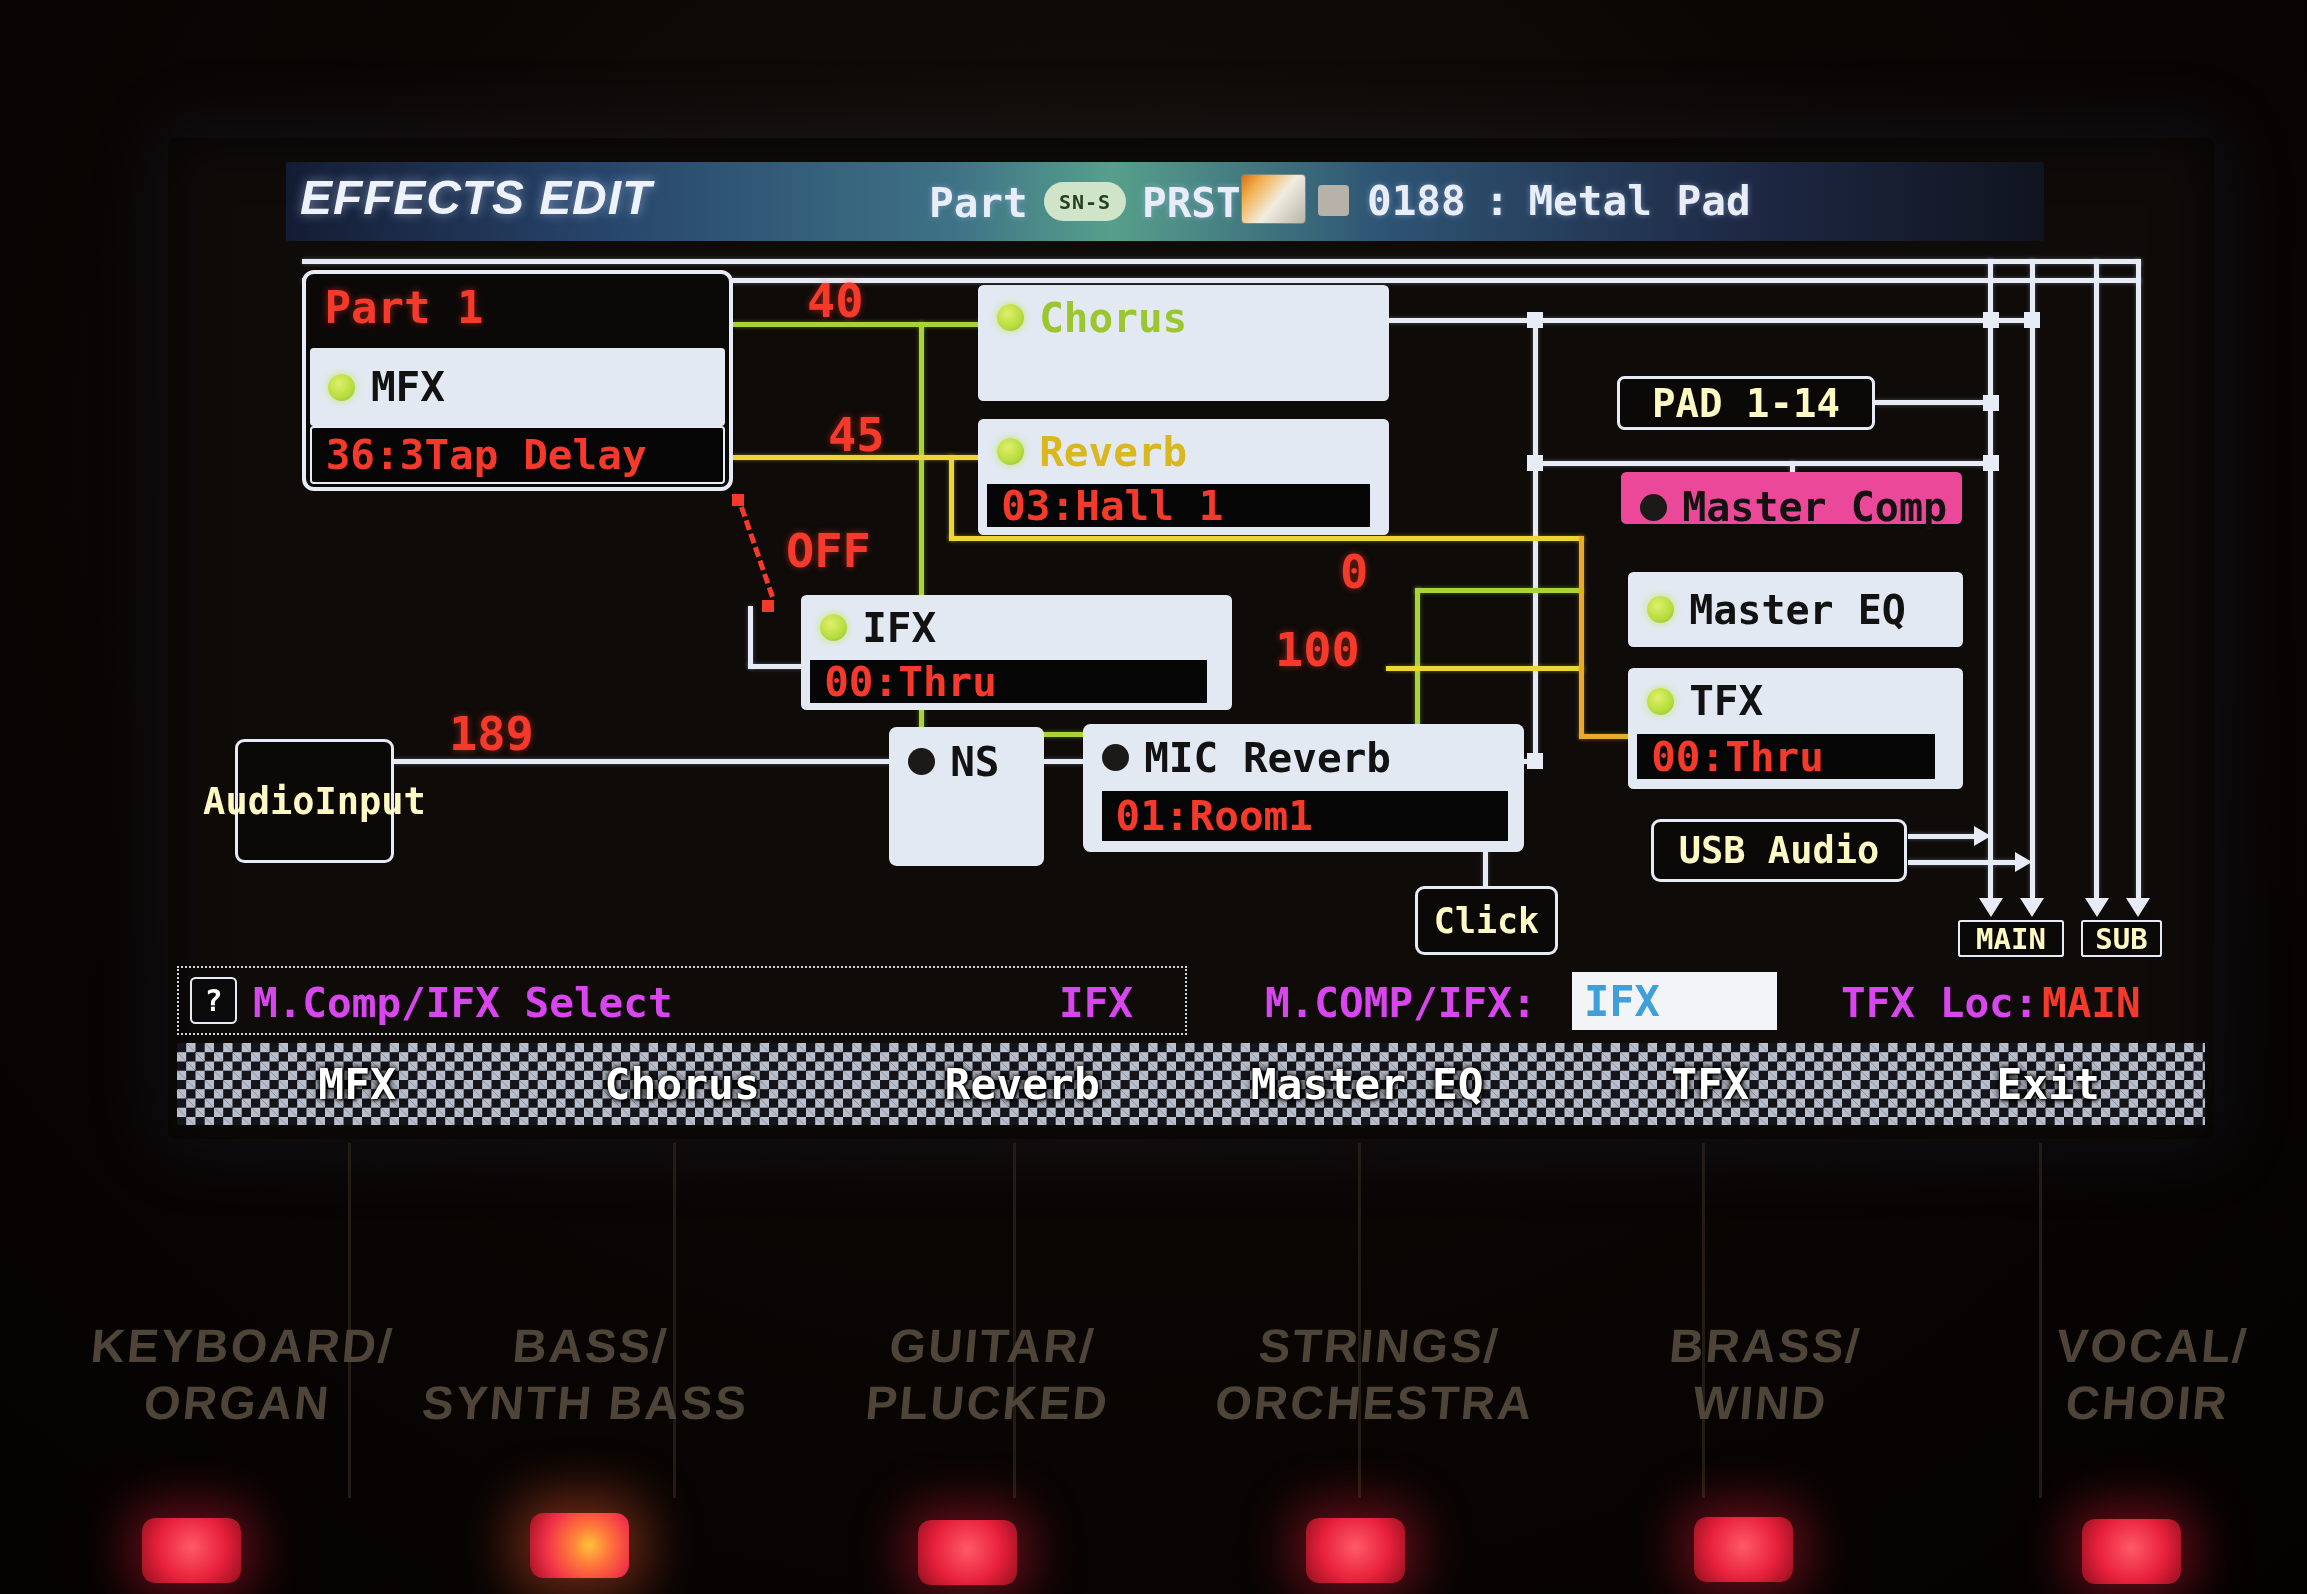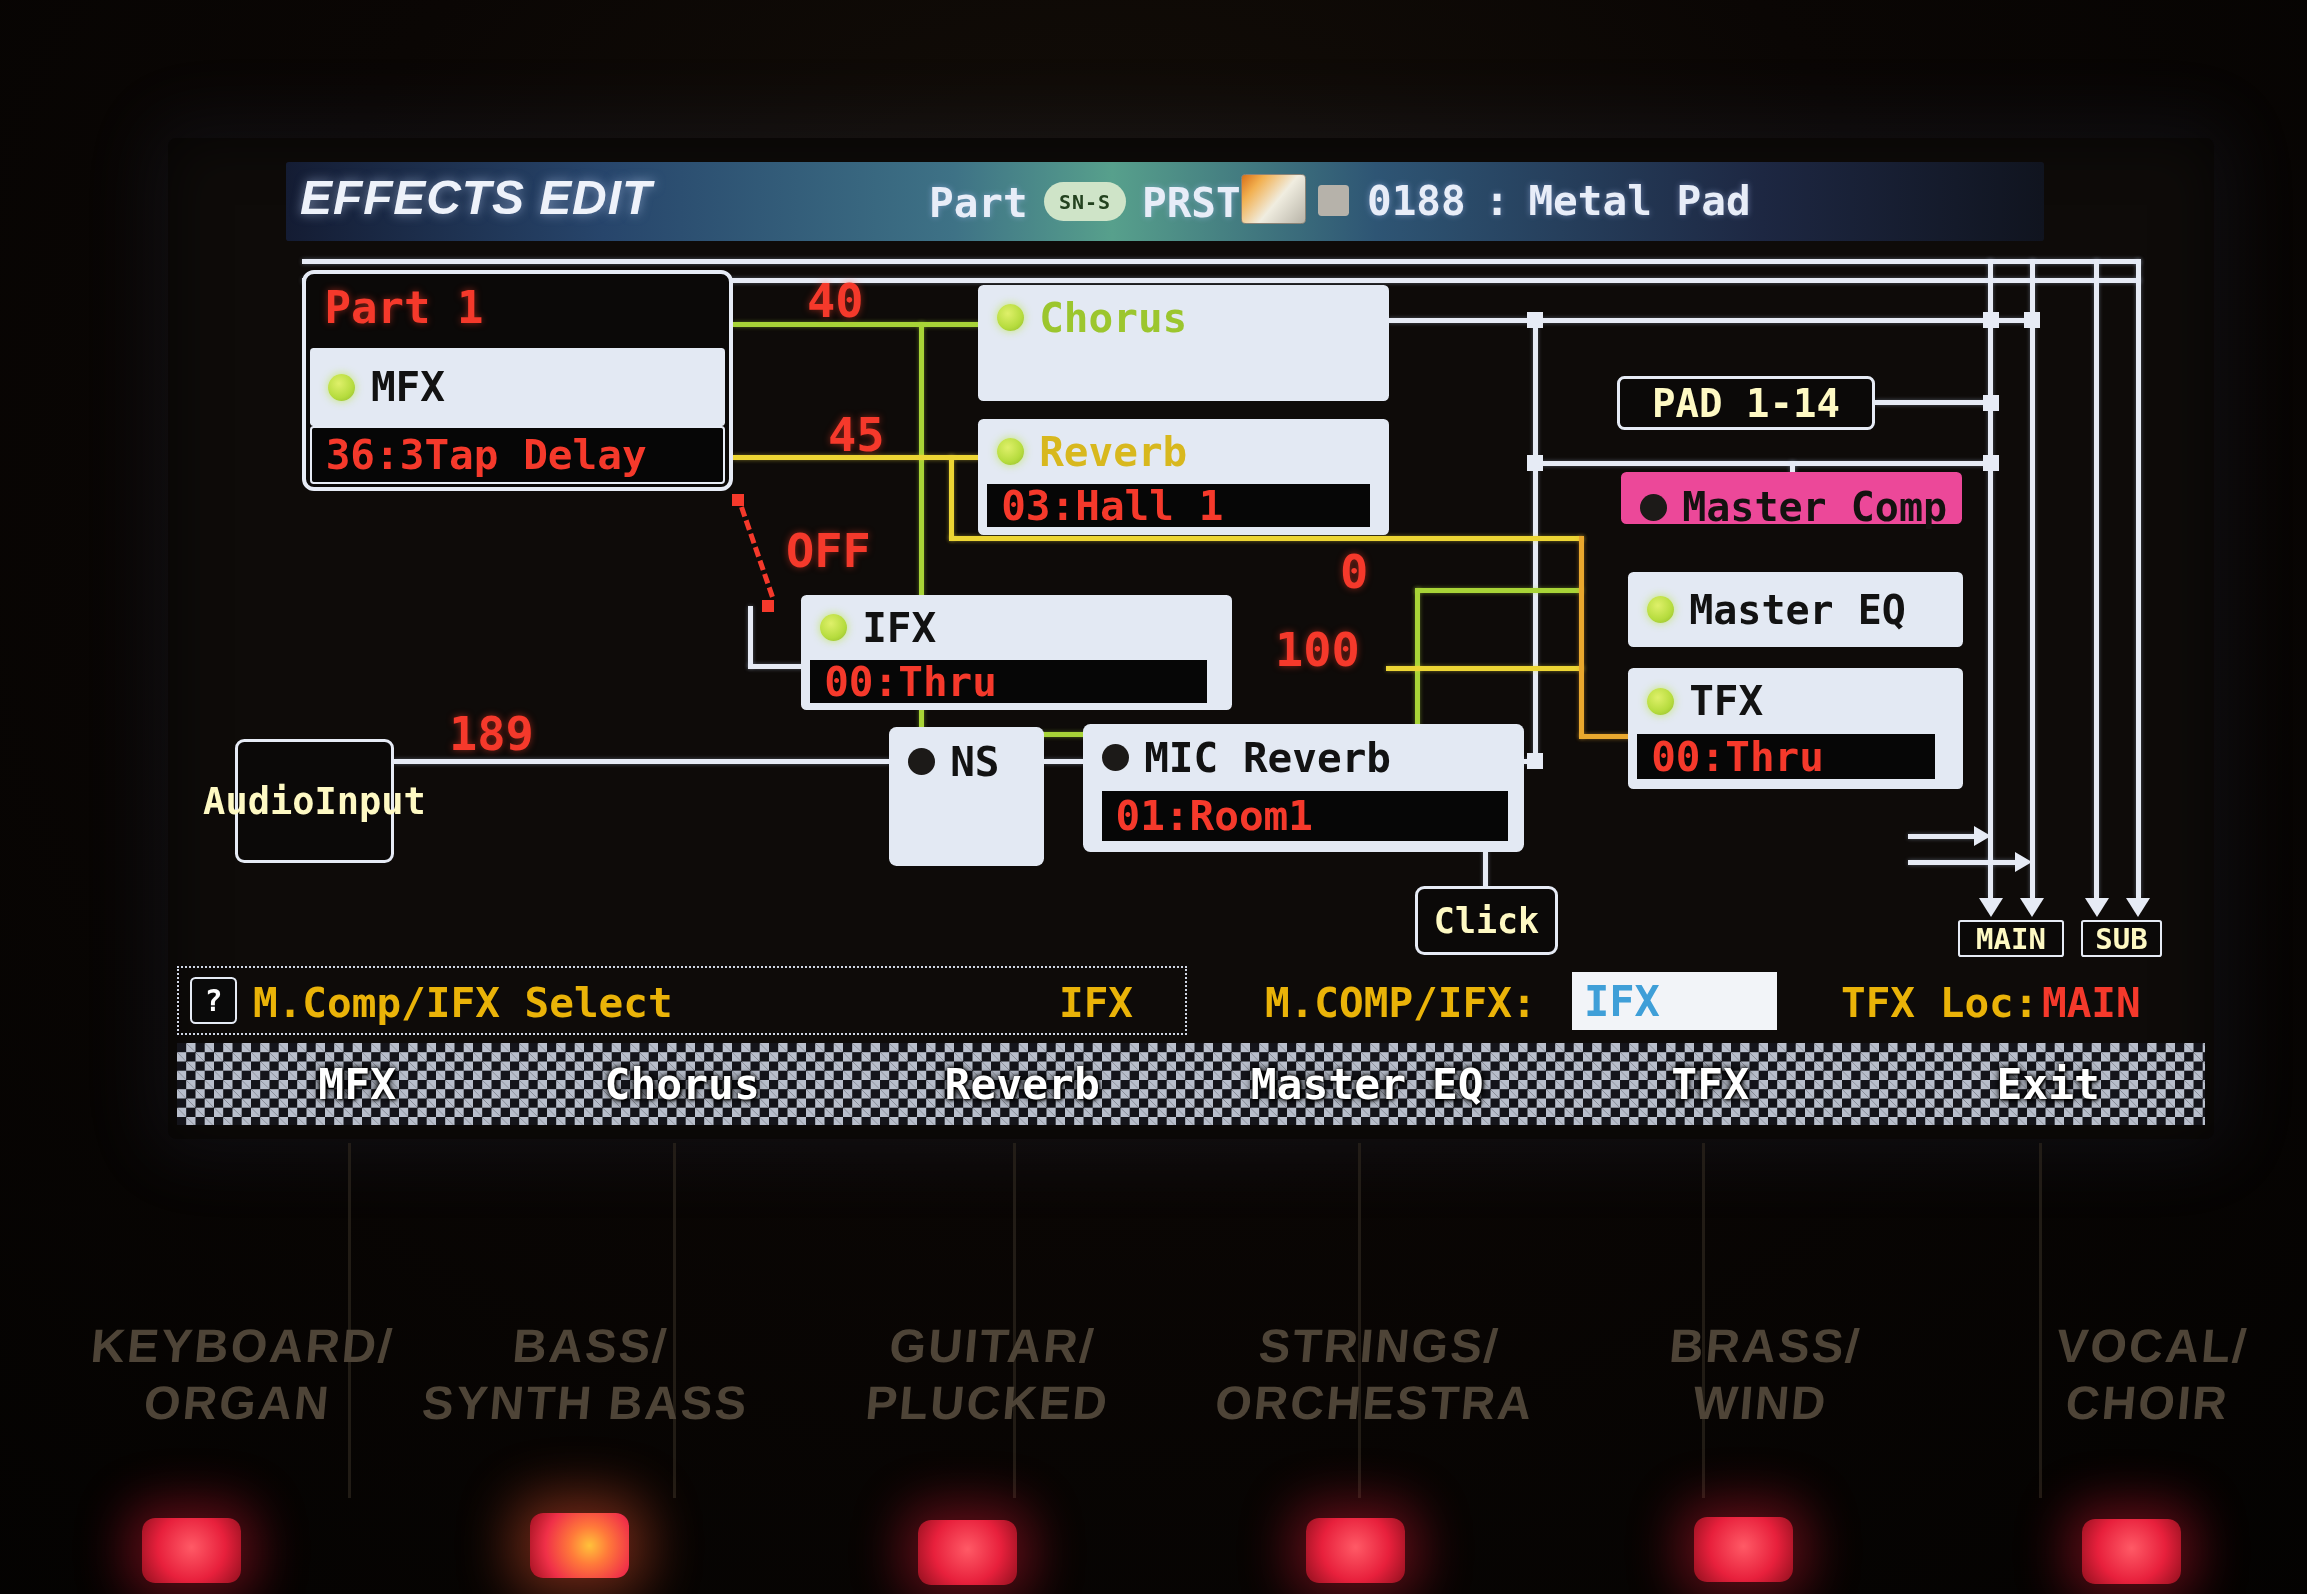--- a/index.html
+++ b/index.html
@@ -54,21 +54,21 @@
   .o{background:var(--orange);box-shadow:0 0 4.6px rgba(235,170,50,.45)}
   .dot{position:absolute;width:15.7px;height:15.7px;background:var(--wwire);}
   .tri-d{position:absolute;width:0;height:0;border-left:12px solid transparent;border-right:12px solid transparent;border-top:19.4px solid var(--wwire);}
   .tri-r{position:absolute;width:0;height:0;border-top:10px solid transparent;border-bottom:10px solid transparent;border-left:17.5px solid var(--wwire);}
   .redsq{position:absolute;width:12px;height:12px;background:var(--red);}
   .swdash{position:absolute;left:571px;top:369px;height:95px;border-left:5.5px dashed var(--red);transform:rotate(-19deg);transform-origin:top;}
   
   .hintbox{left:9.2px;top:828px;width:1010px;height:69px;border:2.8px dotted #cfd6e4;}
   .helpicon{left:22px;top:839px;width:47px;height:47px;background:#0a0a0a;border:2.8px solid var(--wwire);border-radius:5.5px;
     display:flex;align-items:center;justify-content:center;font:bold 30px "DejaVu Sans Mono",monospace;color:#fff;}
-  .stxt{font:bold 41px "DejaVu Sans Mono",monospace;color:#eab308;}
+  .stxt{font:bold 41px "DejaVu Sans Mono",monospace;color:#d946ef;}
   .pfield{left:1404px;top:834px;width:205px;height:58px;background:#f2f4f8;display:flex;align-items:center;padding-left:12px;
     font:bold 42px "DejaVu Sans Mono",monospace;color:var(--cyan);}
   
   .softrow{left:9.2px;top:905px;width:2028px;height:82px;background-color:#14141a;
     background-image:linear-gradient(45deg,#b9bfcc 25%,transparent 25%,transparent 75%,#b9bfcc 75%),
                      linear-gradient(45deg,#b9bfcc 25%,transparent 25%,transparent 75%,#b9bfcc 75%);
     background-size:18.5px 18.5px;background-position:0 0,9.2px 9.2px;}
   .softlbl{position:absolute;top:15.7px;transform:translateX(-50%);font:bold 43px "DejaVu Sans Mono",monospace;color:#fff;
     text-shadow:0 0 10px #000,0 0 4.6px #000,1.4px 1.4px 2.8px #000;}
   
@@ -216,20 +216,23 @@
   <div class="abs node" style="left:1460px;top:530px;width:335px;height:121px">
     <div class="nhdr" style="height:66px">
       <span class="led on"></span>
       <span>TFX</span>
     </div>
     <div class="inset" style="left:9.2px;top:66px;width:298px;height:45px">
       <span>00:Thru</span>
     </div>
   </div>
 
+  <div class="abs outline" style="left:1483px;top:681px;width:256px;height:63px">
+    <span class="wlabel">USB Audio</span>
+  </div>
 
   <div class="abs outline" style="left:67px;top:601px;width:159px;height:124px;flex-direction:row;line-height:48px">
     <span class="wlabel">Audio</span>
     <span class="wlabel">Input</span>
   </div>
 
   <div class="abs node" style="left:721px;top:589px;width:155px;height:139px;border-radius:7.4px">
     <div class="nhdr" style="height:69px">
       <span class="led off"></span>
       <span>NS</span>

